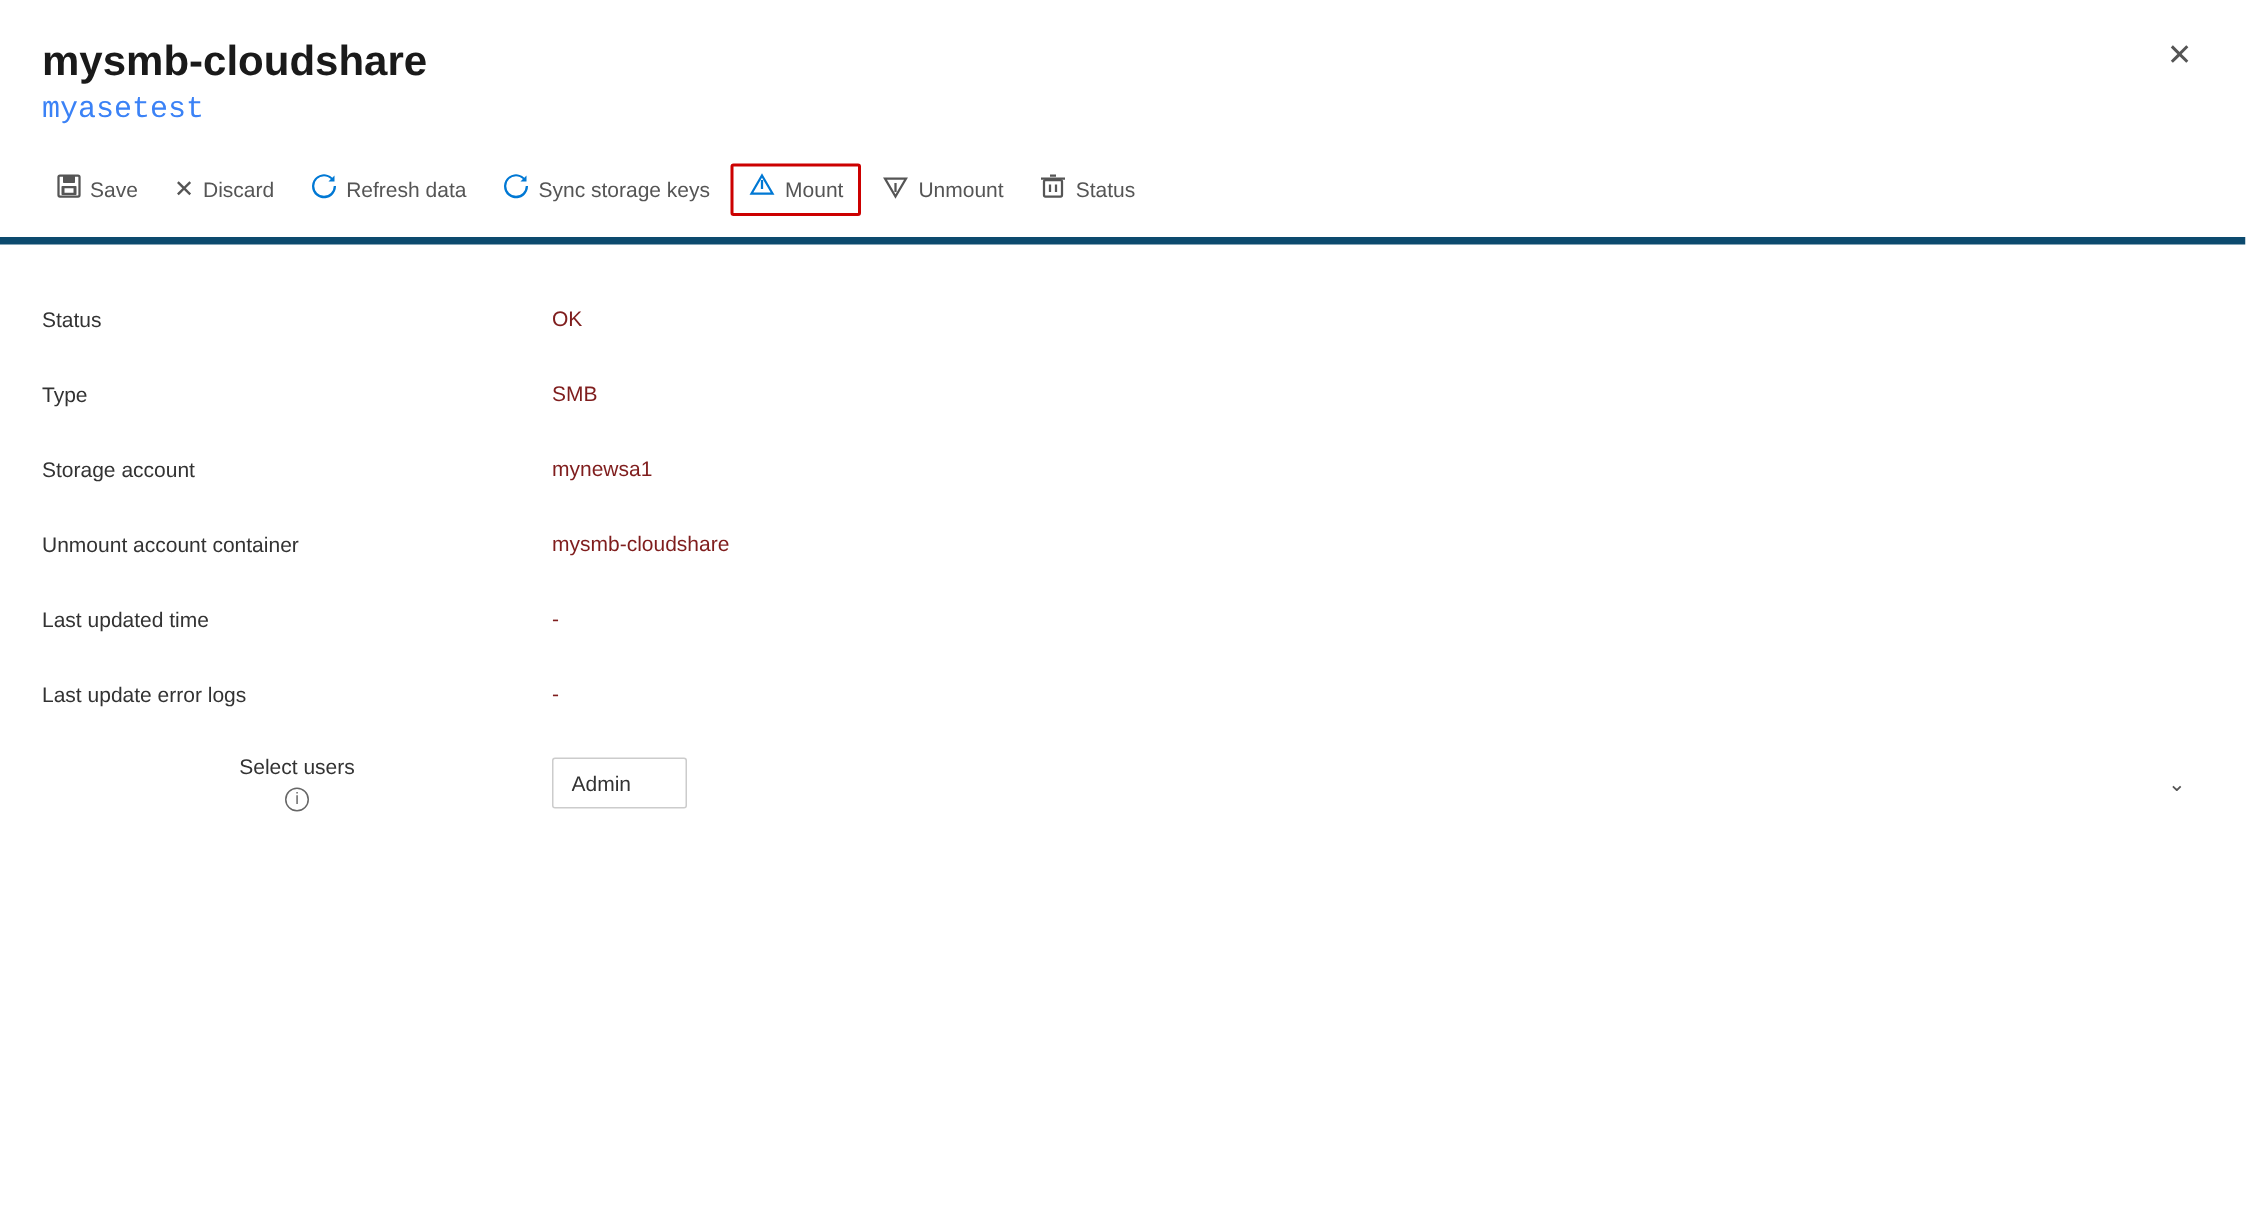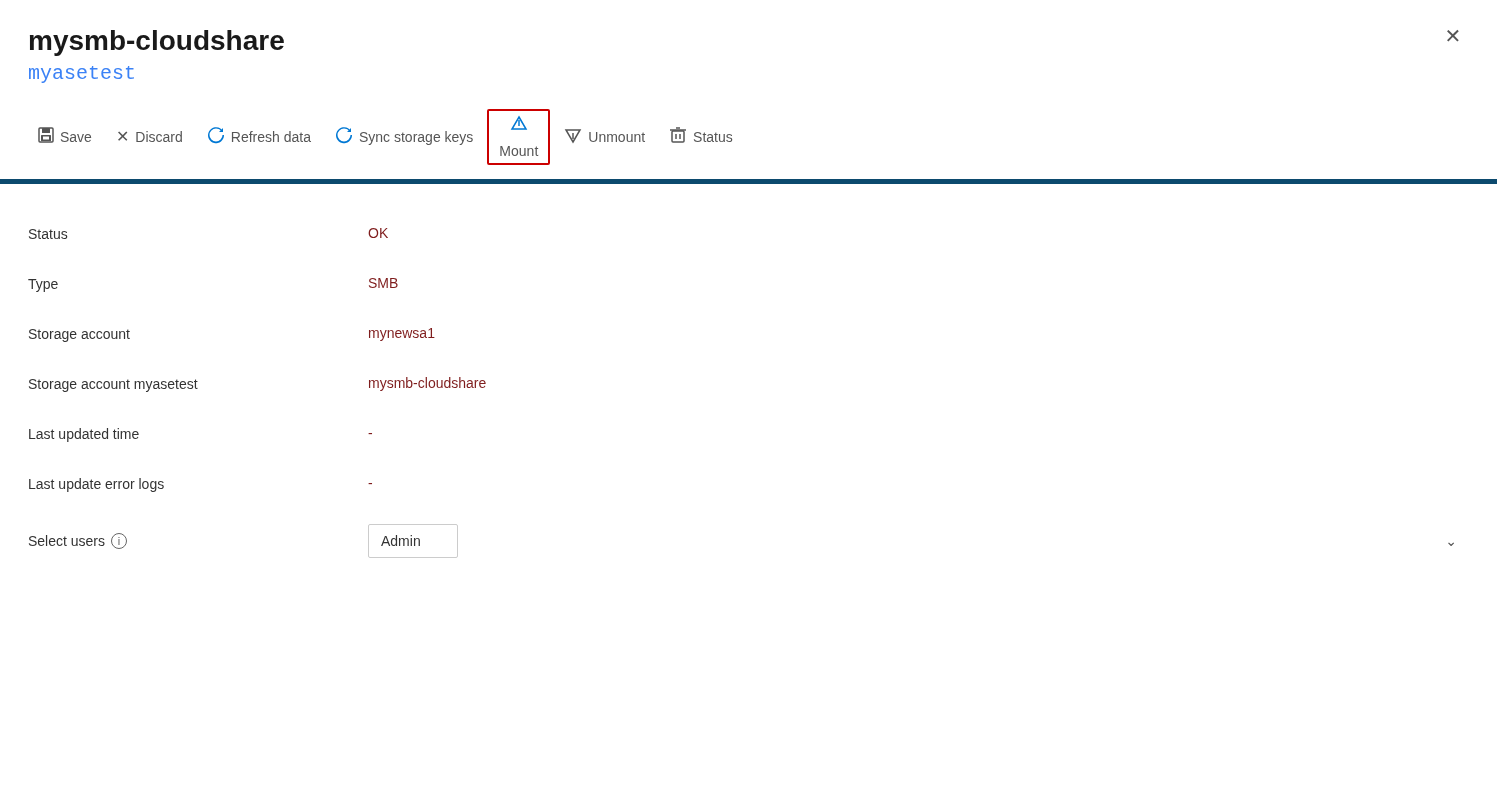--- a/index.html
+++ b/index.html
@@ -74,21 +74,20 @@
       font-size: 16px;
       color: #555;
     }
     .toolbar-btn.blue-icon .btn-icon {
       color: #0078d4;
     }
     .toolbar-btn.mount-btn {
       border: 2px solid #c00;
       color: #555;
       padding: 4px 10px;
-      flex-direction: column;
     }
     .toolbar-btn.mount-btn .btn-icon {
       color: #0078d4;
     }
     .content {
       padding: 24px 28px;
     }
     .field-row {
       display: flex;
       align-items: center;
@@ -116,20 +115,21 @@
       padding: 16px 0;
     }
     .select-users-label {
       width: 340px;
       min-width: 340px;
       font-size: 14px;
       color: #333;
       display: flex;
       align-items: center;
       gap: 6px;
+      flex-direction: column;
     }
     .info-icon {
       width: 16px;
       height: 16px;
       border-radius: 50%;
       border: 1.5px solid #666;
       display: inline-flex;
       align-items: center;
       justify-content: center;
       font-size: 11px;
@@ -256,21 +256,21 @@
     </div>
     <div class="field-row">
       <div class="field-label">Type</div>
       <div class="field-value">SMB</div>
     </div>
     <div class="field-row">
       <div class="field-label">Storage account</div>
       <div class="field-value">mynewsa1</div>
     </div>
     <div class="field-row">
-      <div class="field-label">Storage account myasetest</div>
+      <div class="field-label">Unmount account container</div>
       <div class="field-value">mysmb-cloudshare</div>
     </div>
     <div class="field-row">
       <div class="field-label">Last updated time</div>
       <div class="field-value">-</div>
     </div>
     <div class="field-row">
       <div class="field-label">Last update error logs</div>
       <div class="field-value">-</div>
     </div>

